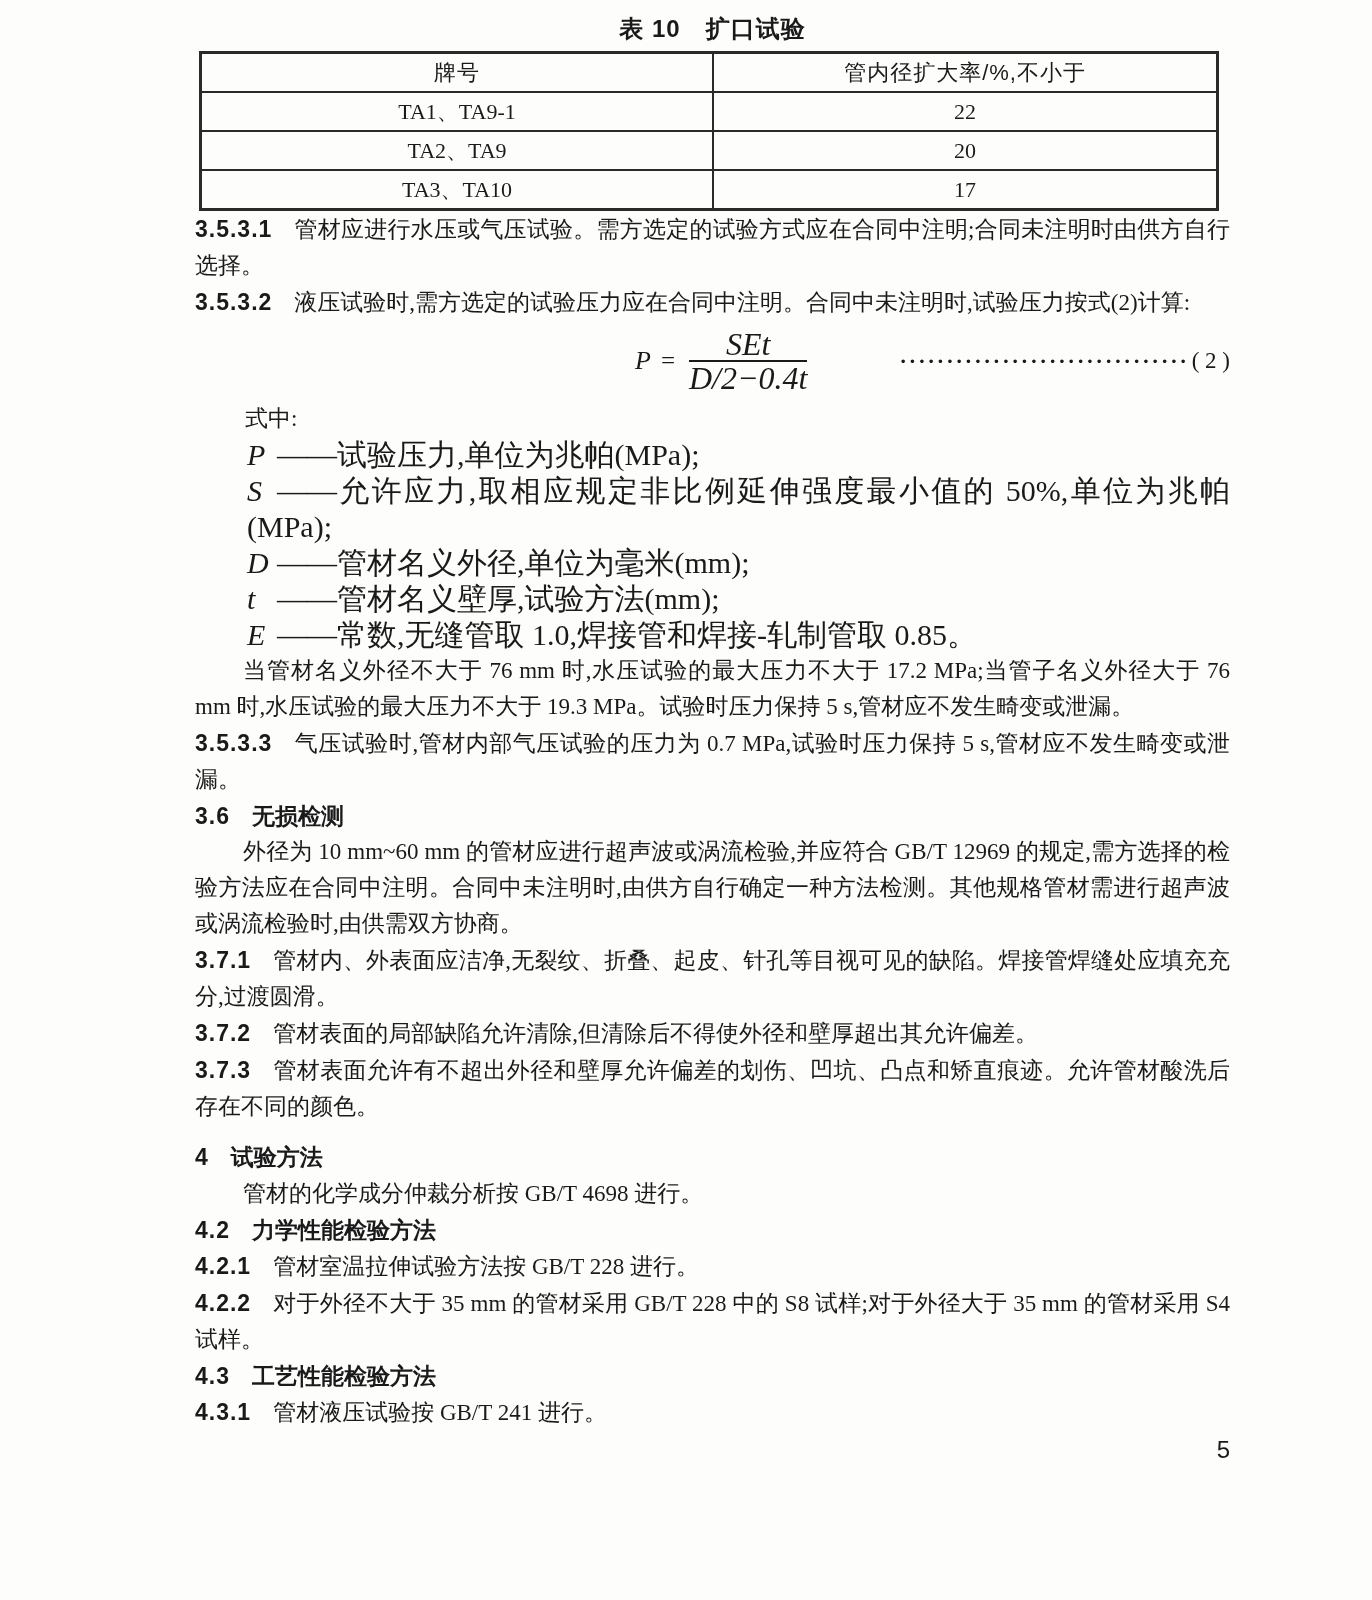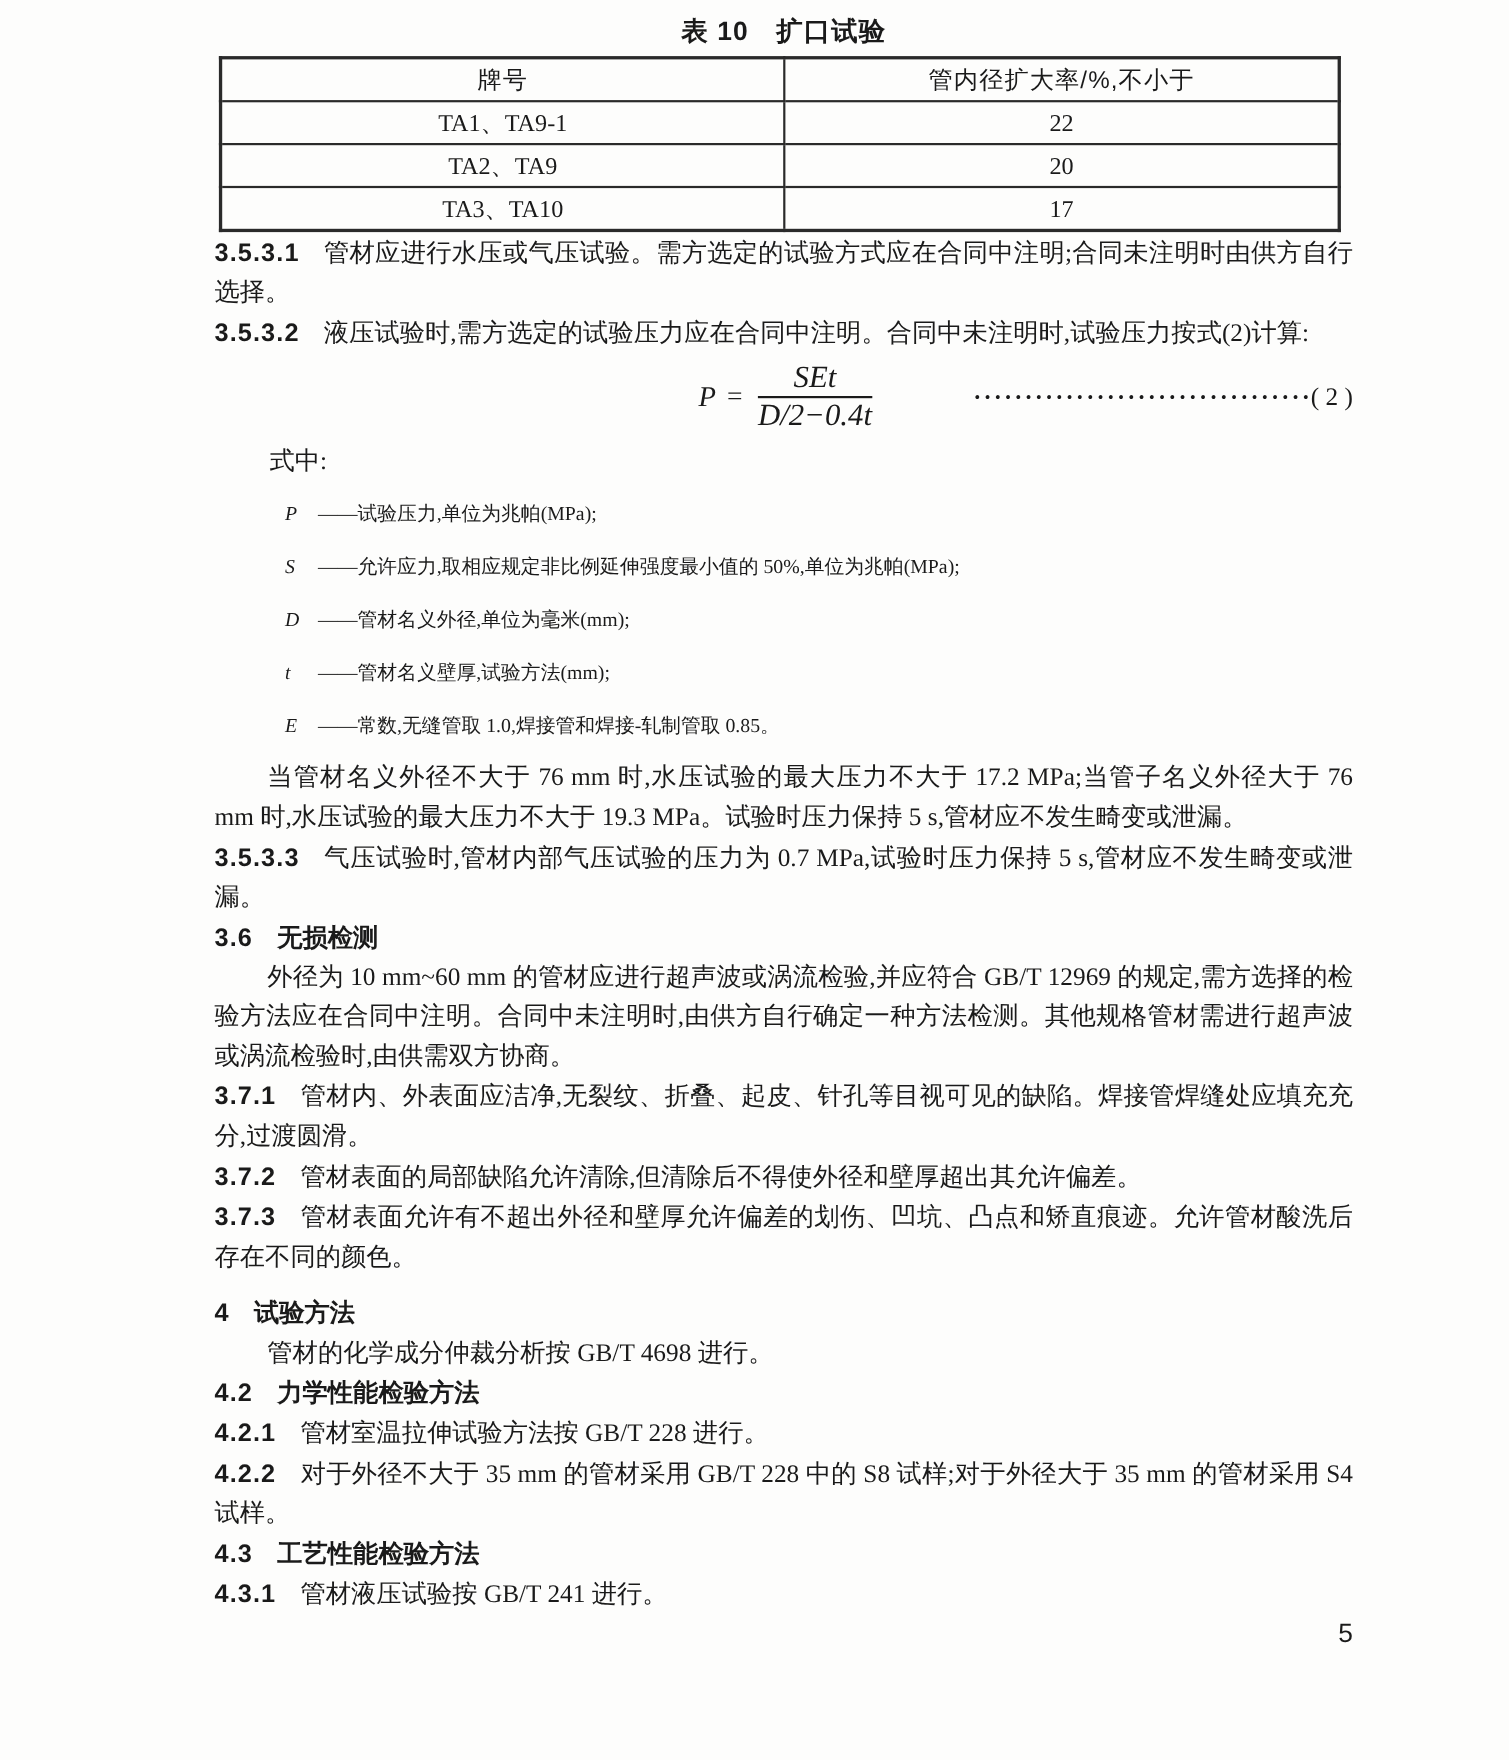--- a/index.html
+++ b/index.html
@@ -69,35 +69,35 @@
   .indent{text-indent:48px;}
   
   .formula{
     display:flex;align-items:center;
     height:76px;margin:2px 0;
     font-family:"Liberation Serif","DejaVu Serif",serif;
   }
   .f-spacer{width:440px;flex:none;}
   .f-var{font-style:italic;font-size:26px;margin-right:10px;}
   .f-eqsign{font-size:25px;margin-right:14px;}
-  .frac{display:inline-flex;flex-direction:column;text-align:center;font-style:italic;font-size:28px;}
+  .frac{display:inline-flex;flex-direction:column;text-align:center;font-style:italic;font-size:32px;}
   .frac-top{display:block;border-bottom:2px solid #1a1a1a;padding:0 10px 3px;line-height:26px;}
   .frac-bot{display:block;padding-top:3px;line-height:26px;}
   .f-dots{
     flex:1;margin-left:92px;
     overflow:hidden;white-space:nowrap;
     font-weight:bold;font-size:22px;letter-spacing:2px;
     align-self:center;
   }
   .f-no{font-size:23px;margin-left:2px;white-space:nowrap;}
   
   .vars-intro{padding-left:50px;}
   .var-line{
-    margin:12px;padding-left:52px;
-    font-size:18px;line-height:36px;
+    margin:0;padding-left:52px;
+    font-size:30px;line-height:36px;
   }
   .var-term{
     display:inline-block;width:30px;
     font-style:italic;
   }
   
   .page-num{
     margin-top:4px;
     text-align:right;
     font-family:"Liberation Sans","DejaVu Sans",sans-serif;

